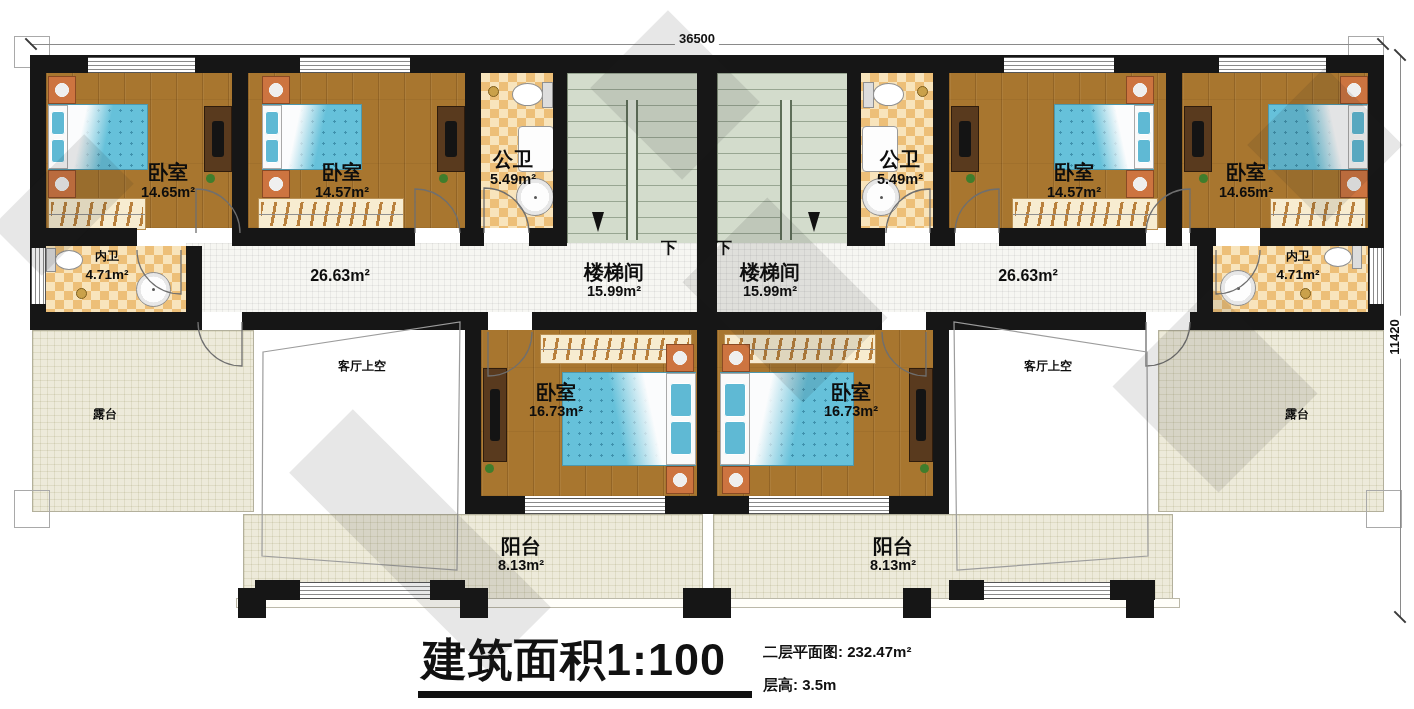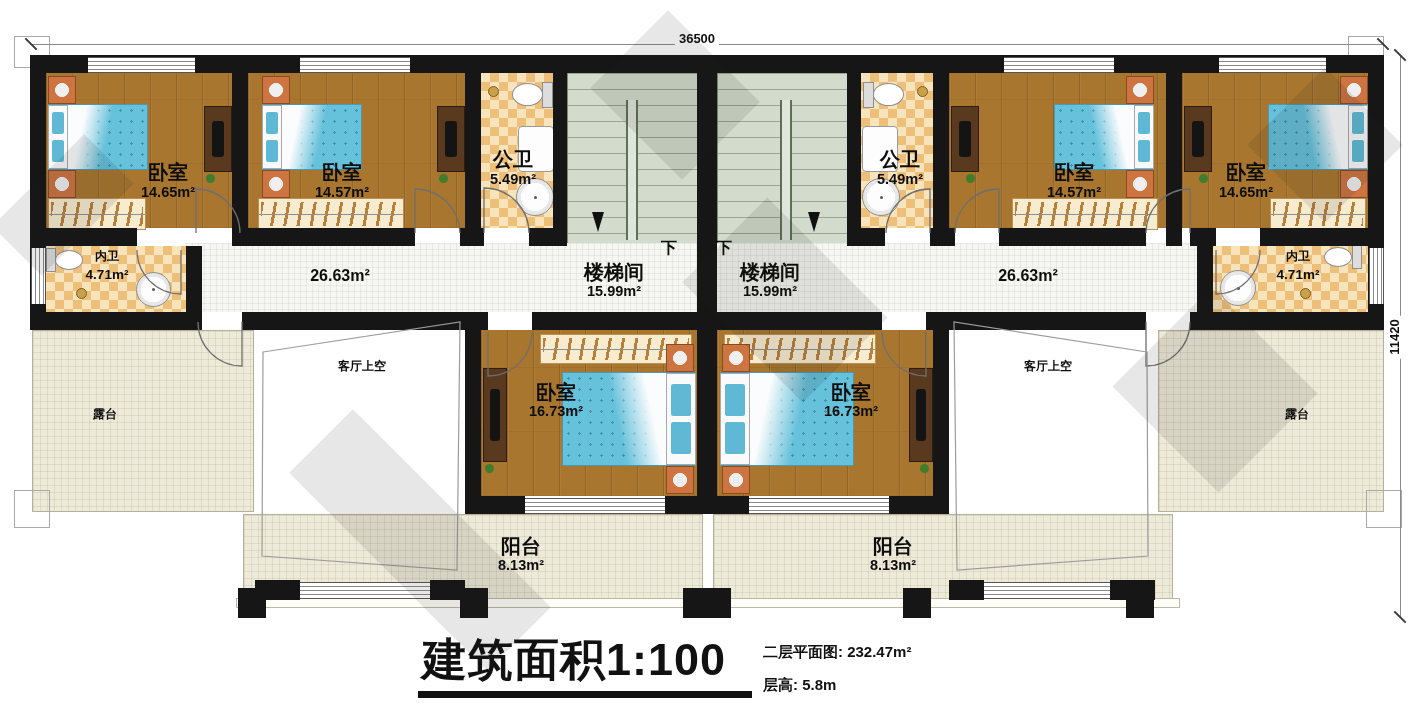--- a/index.html
+++ b/index.html
@@ -328,21 +328,21 @@
   <div class="dimline z7" style="left:1400px;top:55px;width:1px;height:563px;"></div>
   <div class="tick z7" style="left:1392px;top:54px;"></div>
   <div class="tick z7" style="left:1392px;top:616px;"></div>
   <div class="dimtxt z7" style="left:1394px;top:337px;transform:translate(-50%,-50%) rotate(-90deg);">11420</div>
 
   <div class="title-cn z7" style="left:422px;top:630px;">
     <span>建筑面积</span><span>1:100</span>
   </div>
   <div class="title-ul z7" style="left:418px;top:691px;width:334px;height:7px;"></div>
   <div class="note z7" style="left:763px;top:643px;">二层平面图: 232.47m²</div>
-  <div class="note z7" style="left:763px;top:676px;">层高: 5.8m</div>
+  <div class="note z7" style="left:763px;top:676px;">层高: 3.5m</div>
 
   <div class="wm z8" style="left:28px;top:140px;width:70px;height:130px;"></div>
   <div class="wm z8" style="left:610px;top:40px;width:130px;height:110px;"></div>
   <div class="wm z8" style="left:700px;top:240px;width:170px;height:120px;"></div>
   <div class="wm z8" style="left:280px;top:495px;width:280px;height:90px;"></div>
   <div class="wm z8" style="left:1140px;top:320px;width:150px;height:140px;"></div>
   <div class="wm z8" style="left:1270px;top:90px;width:110px;height:110px;"></div>
 </div>
 
 </body></html>

